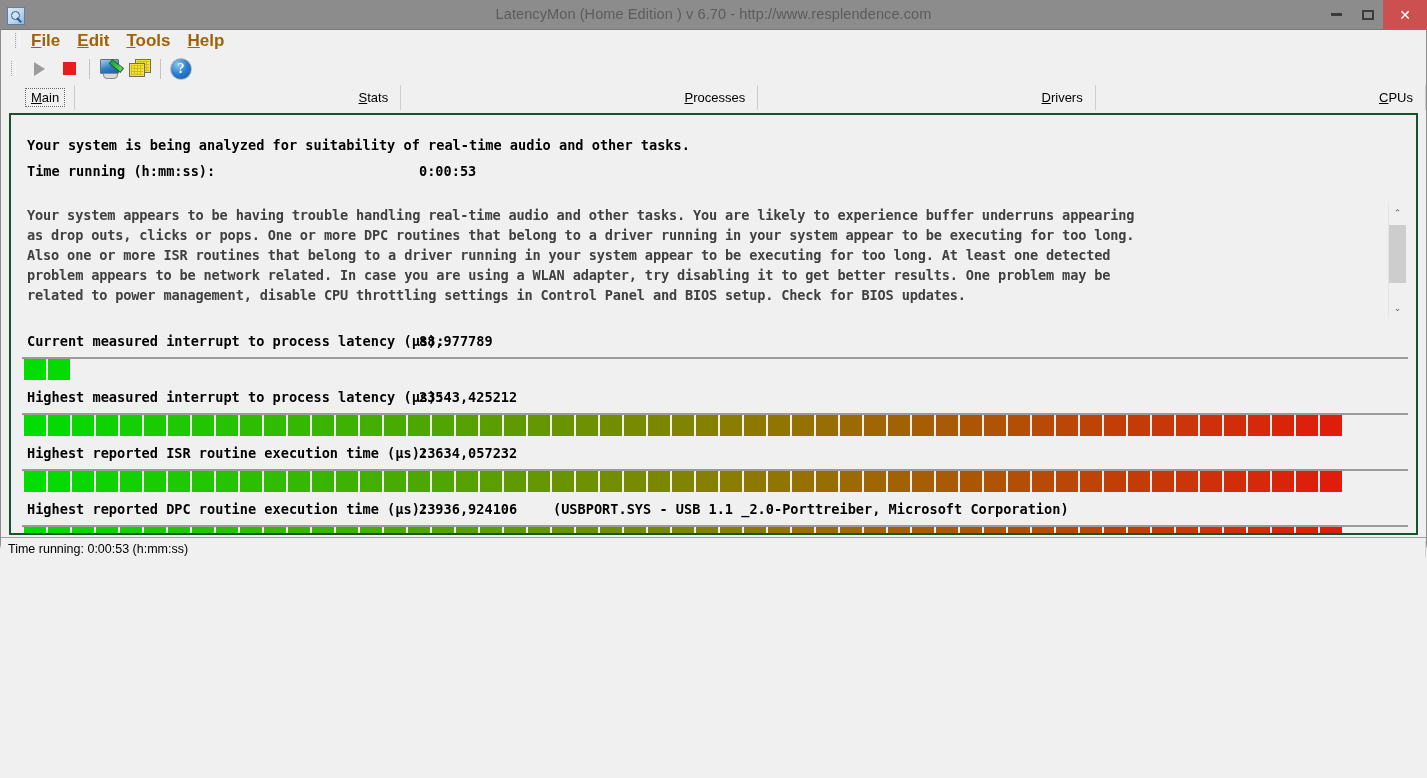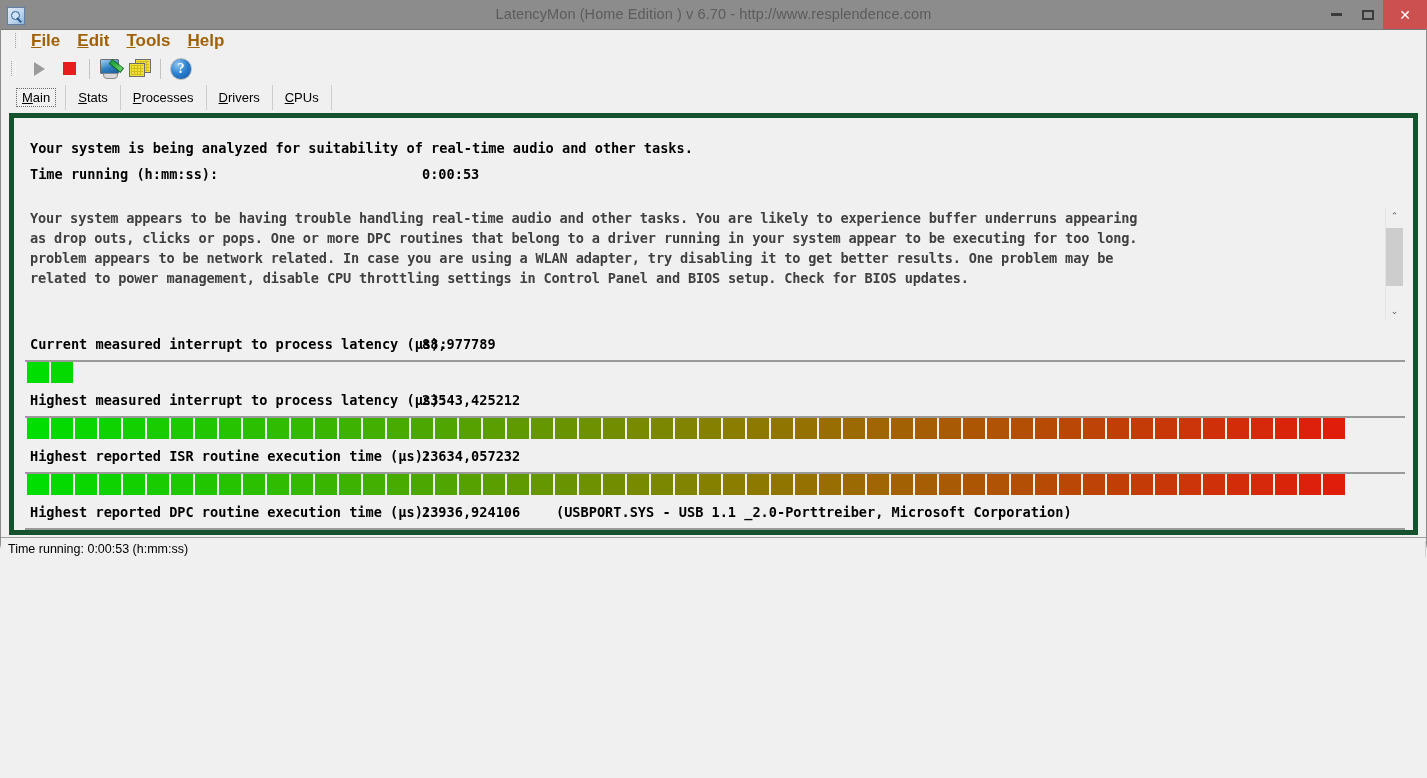--- a/index.html
+++ b/index.html
@@ -178,44 +178,45 @@
     border: 1.5px solid #b9b9b9;
     color: #fff; font-size: 14px; font-weight: bold;
     display: flex; align-items: center; justify-content: center;
     font-family: "Liberation Serif", serif;
   }
 
   
   .tabstrip {
     height: 25px;
     display: flex; align-items: stretch;
-    padding-left: 6px;
+    padding-left: 15px;
     flex: 0 0 auto;
     background: #f0f0f0;
+    justify-content: space-between;
   }
   .tab {
     padding: 0 12px;
     display: flex; align-items: center;
     font-size: 13px; color: #000;
     border-right: 1px solid #cdcdcd;
     white-space: nowrap;
   }
   .tab.active .tablabel {
     border: 1px dotted #6a6a6a;
     padding: 1px 5px;
     margin: 0 -3px;
   }
   .tablabel u { text-decoration: underline; }
 
   
   .panel {
     flex: 1 1 auto;
     margin: 3px 8px 2px 8px;
     background: #f0f0f0;
-    border: 5px solid #14532d;
+    border: 2px solid #14532d;
     position: relative;
     overflow: hidden;
   }
   .mono {
     font-family: "DejaVu Sans Mono", "Liberation Mono", monospace;
     font-weight: bold;
     font-size: 13.6px;
     color: #000;
     white-space: pre;
   }
@@ -387,20 +388,21 @@
 
       <div class="hdr-block">
         <div class="mono hdr-line">Your system is being analyzed for suitability of real-time audio and other tasks.</div>
         <div class="mono hdr-line"><span class="mlabel">Time running (h:mm:ss):</span><span>0:00:53</span></div>
       </div>
 
       <div class="warnwrap">
         <div class="warnbox">
           <div class="warn-line">Your system appears to be having trouble handling real-time audio and other tasks. You are likely to experience buffer underruns appearing</div>
           <div class="warn-line">as drop outs, clicks or pops. One or more DPC routines that belong to a driver running in your system appear to be executing for too long.</div>
+          <div class="warn-line">Also one or more ISR routines that belong to a driver running in your system appear to be executing for too long. At least one detected</div>
           <div class="warn-line">problem appears to be network related. In case you are using a WLAN adapter, try disabling it to get better results. One problem may be</div>
           <div class="warn-line">related to power management, disable CPU throttling settings in Control Panel and BIOS setup. Check for BIOS updates.</div>
         </div>
         <div class="vscroll">
           <div class="sb-arrow">⌃</div>
           <div class="sb-track">
             <div class="sb-thumb"></div>
           </div>
           <div class="sb-arrow">⌄</div>
         </div>

